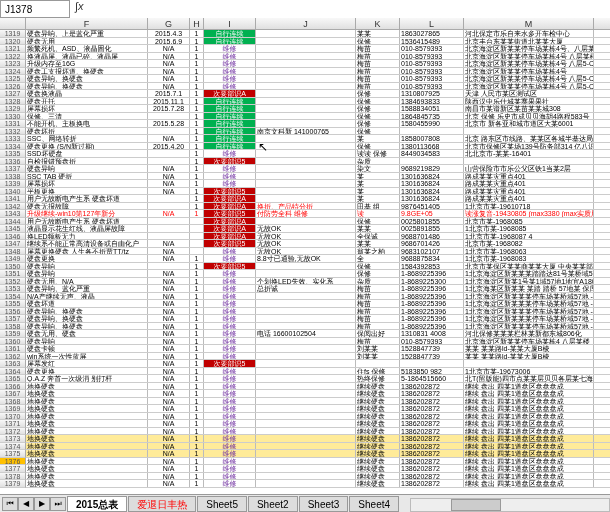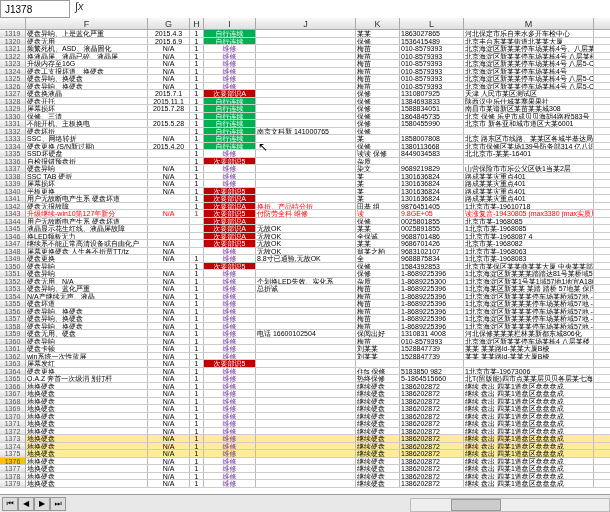--- a/index.html
+++ b/index.html
@@ -728,16 +728,24 @@
 
 <span class="ptr" style="top:140px;left:258px">↖</span>
 
 <div class="sheets">
   <div class="nav">
     <span>⏮</span>
     <span>◀</span>
     <span>▶</span>
     <span>⏭</span>
   </div>
+  <div id="tabs" style="display:flex">
+      <div class="tab act">2015总表</div>
+      <div class="tab red">爱退日丰热</div>
+      <div class="tab">Sheet5</div>
+      <div class="tab">Sheet2</div>
+      <div class="tab">Sheet3</div>
+      <div class="tab">Sheet4</div>
+    </div>
   <div class="scrollh">
     <div class="thumb"></div>
   </div>
 </div>
 
 </body></html>

